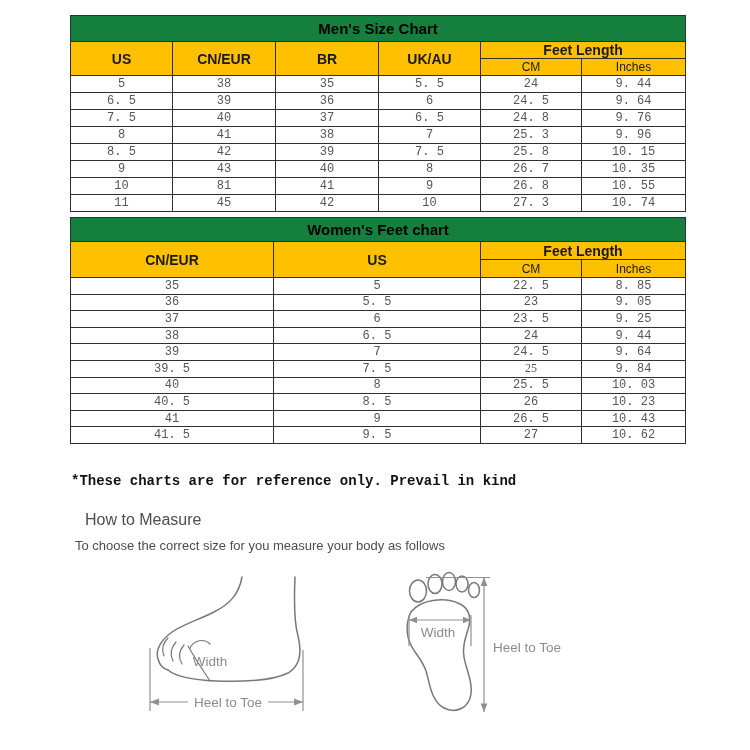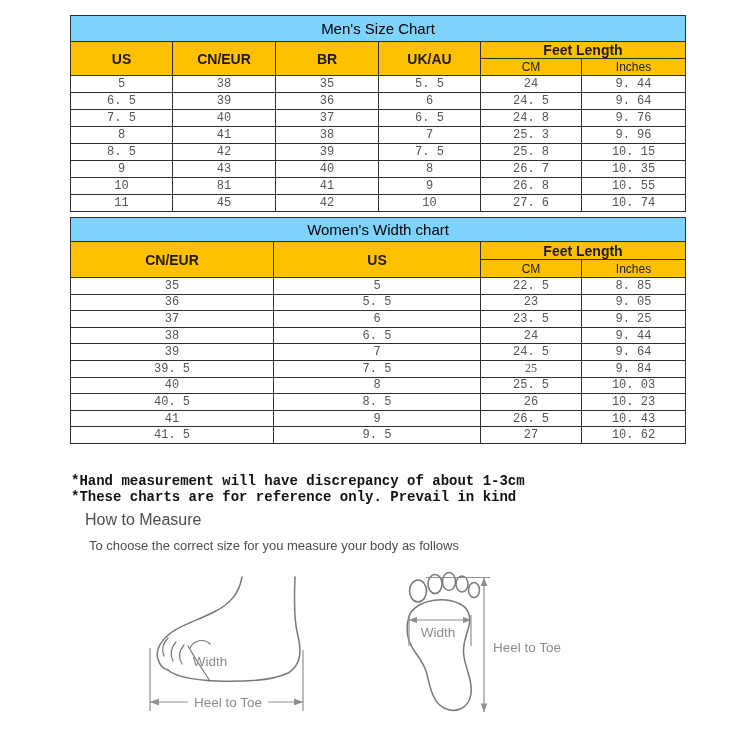--- a/index.html
+++ b/index.html
@@ -8,21 +8,21 @@
     position:relative; width:750px; height:750px; background:#ffffff;
     font-family:"Liberation Sans", sans-serif; overflow:hidden;
   }
   .tables { position:absolute; top:15px; left:70px; width:615px; }
   table.size-table { border-collapse:collapse; table-layout:fixed; width:615px; }
   table.size-table th, table.size-table td {
     border:1px solid #2f2f2f; text-align:center; vertical-align:middle; padding:0;
     overflow:hidden; white-space:nowrap;
   }
   .tbl-title {
-    height:26px; font-size:15px; font-weight:normal; color:#000; background:#7dd3fc;
+    height:26px; font-size:15px; font-weight:bold; color:#000; background:#15803d;
   }
   .hdr { font-size:14px; font-weight:bold; color:#1a1a1a; height:17px; }
   .hdr.sub { font-weight:normal; font-size:12px; }
   .w-hdr { height:18px; }
   tbody td {
     font-family:"Liberation Mono","DejaVu Sans Mono", monospace;
     font-size:12px; color:#555555; height:17px;
   }
   table.womens tbody td { height:16.6px; }
   table.womens .tbl-title { height:24px; }
@@ -30,21 +30,21 @@
     position:absolute; top:473px; left:71px;
     font-family:"Liberation Mono","DejaVu Sans Mono", monospace;
     font-weight:bold; font-size:14px; line-height:16px; color:#121212;
     letter-spacing:0px; white-space:nowrap;
   }
   .how-heading {
     position:absolute; top:511px; left:85px;
     font-size:16px; color:#4d4d4d;
   }
   .how-sub {
-    position:absolute; top:538px; left:89px;
+    position:absolute; top:538px; left:75px;
     font-size:13px; color:#4d4d4d;
   }
   .diagram { position:absolute; }
   .diagram text { font-family:"Liberation Sans", sans-serif; font-size:13.5px; fill:#8c8c8c; }
   .caption {
     position:absolute; top:707px; left:150px; width:540px;
     font-size:13px; color:#333333; text-align:center; white-space:nowrap;
   }
 </style>
 </head>
@@ -134,36 +134,36 @@
             <td style="border-color: rgb(47, 47, 47);">41</td>
             <td style="border-color: rgb(47, 47, 47);">9</td>
             <td style="border-color: rgb(47, 47, 47);">26. 8</td>
             <td style="border-color: rgb(47, 47, 47);">10. 55</td>
           </tr>
           <tr>
             <td style="border-color: rgb(47, 47, 47);">11</td>
             <td style="border-color: rgb(47, 47, 47);">45</td>
             <td style="border-color: rgb(47, 47, 47);">42</td>
             <td style="border-color: rgb(47, 47, 47);">10</td>
-            <td style="border-color: rgb(47, 47, 47);">27. 6</td>
+            <td style="border-color: rgb(47, 47, 47);">27. 3</td>
             <td style="border-color: rgb(47, 47, 47);">10. 74</td>
           </tr>
         </tbody>
     </table>
 
     <table class="size-table womens" style="margin-top:5px">
       <colgroup>
         <col style="width:203px">
           <col style="width:207px">
           <col style="width:101px">
           <col style="width:104px">
       </colgroup>
       <thead>
         <tr>
-          <th colspan="4" class="tbl-title" style="border-color: rgb(47, 47, 47);">Women's Width chart</th>
+          <th colspan="4" class="tbl-title" style="border-color: rgb(47, 47, 47);">Women's Feet chart</th>
         </tr>
         <tr>
           <th rowspan="2" class="hdr w-hdr" style="background-color: rgb(255, 192, 0); border-color: rgb(47, 47, 47);">CN/EUR</th>
           <th rowspan="2" class="hdr w-hdr" style="background-color: rgb(255, 192, 0); border-color: rgb(47, 47, 47);">US</th>
           <th colspan="2" class="hdr w-hdr" style="background-color: rgb(255, 192, 0); border-color: rgb(47, 47, 47);">Feet Length</th>
         </tr>
         <tr>
           <th class="hdr sub w-hdr" style="background-color: rgb(255, 192, 0); border-color: rgb(47, 47, 47);">CM</th>
           <th class="hdr sub w-hdr" style="background-color: rgb(255, 192, 0); border-color: rgb(47, 47, 47);">Inches</th>
         </tr>
@@ -228,21 +228,20 @@
             <td style="border-color: rgb(47, 47, 47);">9. 5</td>
             <td style="border-color: rgb(47, 47, 47);">27</td>
             <td style="border-color: rgb(47, 47, 47);">10. 62</td>
           </tr>
         </tbody>
     </table>
 
   </div>
 
   <div class="notes">
-    <div>*Hand measurement will have discrepancy of about 1-3cm</div>
     <div>*These charts are for reference only. Prevail in kind</div>
   </div>
 
   <div class="how-heading">How to Measure</div>
   <div class="how-sub">To choose the correct size for you measure your body as follows</div>
 
   <svg class="diagram" style="left:146px; top:560px;" width="166" height="156" viewBox="0 0 166 156">
     <g fill="none" stroke="#787878" stroke-width="1.5" stroke-linecap="round">
 
       <path d="M 149 17 C 148 40, 148 62, 152 76 C 156 92, 154 106, 142 113 C 128 120, 100 122, 70 121 C 48 120, 30 117, 22 110"></path>

